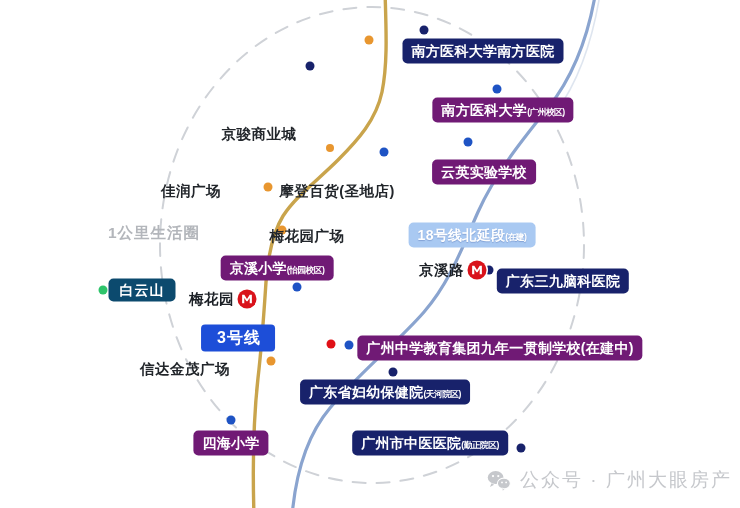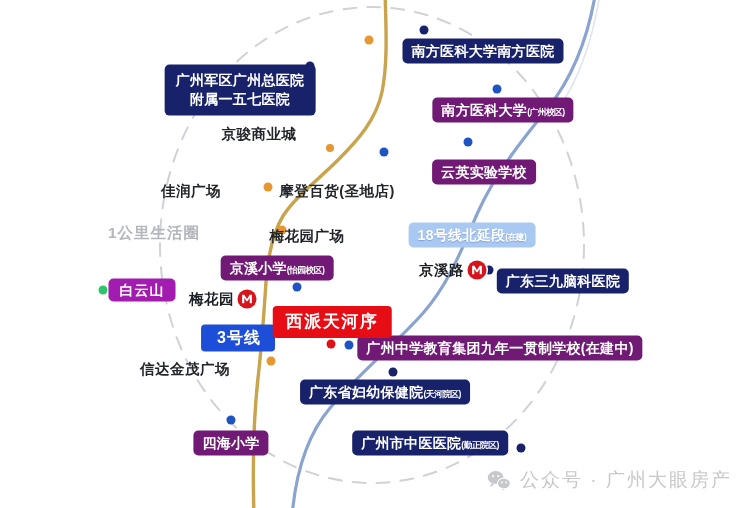--- a/index.html
+++ b/index.html
@@ -94,21 +94,21 @@
     background: #e60e14;
     color: #ffffff;
     font-size: 17px;
     padding: 7px 13px 8px 13px;
     border-radius: 4px;
     letter-spacing: 1.5px;
   }
 
   
   .lbl-green {
-    background: #a21caf;
+    background: #0c4a6e;
     color: #ffffff;
     font-size: 14px;
     padding: 4px 11px 5px 11px;
     border-radius: 5px;
     letter-spacing: 1px;
   }
 
   
   .lbl-orange {
     background: #1d4ed8;
@@ -241,24 +241,20 @@
   <div class="lbl lbl-plain" style="left:259px; top:134px;">京骏商业城</div>
 
   <div class="lbl lbl-plain" style="left:191px; top:179px;margin-top:12px;">佳润广场</div>
 
   <div class="lbl lbl-plain" style="left:337px; top:191px;">摩登百货(圣地店)</div>
 
   <div class="lbl lbl-plain" style="left:307px; top:236px;">梅花园广场</div>
 
   <div class="lbl lbl-plain" style="left:185px; top:369px;">信达金茂广场</div>
 
-  <div class="lbl lbl-navy two-line" style="left:240px; top:90px;">
-    <div>广州军区广州总医院</div>
-    <div>附属一五七医院</div>
-  </div>
 
   <div class="lbl lbl-navy" style="left:483px; top:51px;">
     <span>南方医科大学南方医院</span>
   </div>
 
   <div class="lbl lbl-blue" style="left:503px; top:110px;">
     <span>南方医科大学</span><span class="sub">(广州校区)</span>
   </div>
 
 
@@ -287,21 +283,20 @@
   </div>
 
   <div class="lbl lbl-blue" style="left:231px; top:443px;">
     <span>四海小学</span>
   </div>
 
   <div class="lbl lbl-green" style="left:142px; top:290px;">
     <span>白云山</span>
   </div>
 
-  <div class="lbl lbl-red" style="left:332px; top:322px;">西派天河序</div>
 
   <div id="watermark" style="left:487px; top:467px;">
     <svg class="wechat-icon" width="24" height="21" viewBox="0 0 32 28">
       <ellipse cx="11.5" cy="10" rx="10.5" ry="8.6" fill="#c6c8cc"></ellipse>
       <path d="M6 17.5 L4 22.5 L9.5 19.5 Z" fill="#c6c8cc"></path>
       <ellipse cx="22.5" cy="18" rx="8.6" ry="7.2" fill="#c6c8cc" stroke="#ffffff" stroke-width="1.4"></ellipse>
       <path d="M19.5 24 L21 27.5 L24.5 25.3 Z" fill="#c6c8cc" stroke="#ffffff" stroke-width="1"></path>
       <circle cx="8" cy="8" r="1.5" fill="#ffffff"></circle>
       <circle cx="15" cy="8" r="1.5" fill="#ffffff"></circle>
       <circle cx="20" cy="16.5" r="1.2" fill="#ffffff"></circle>

